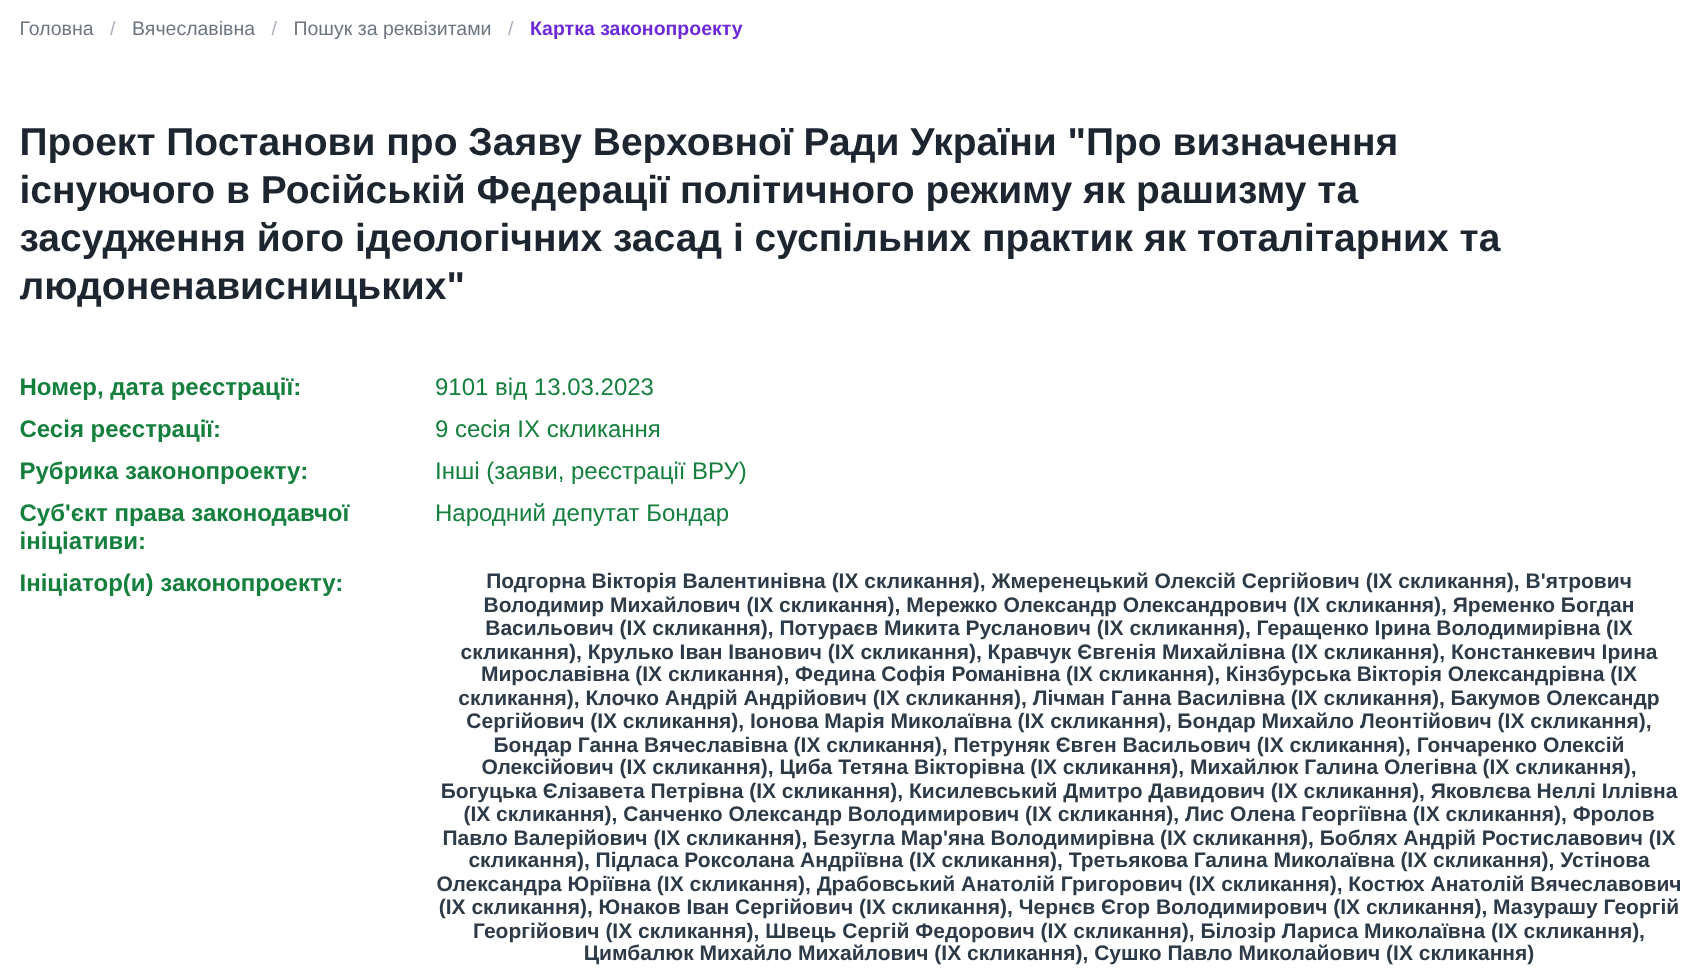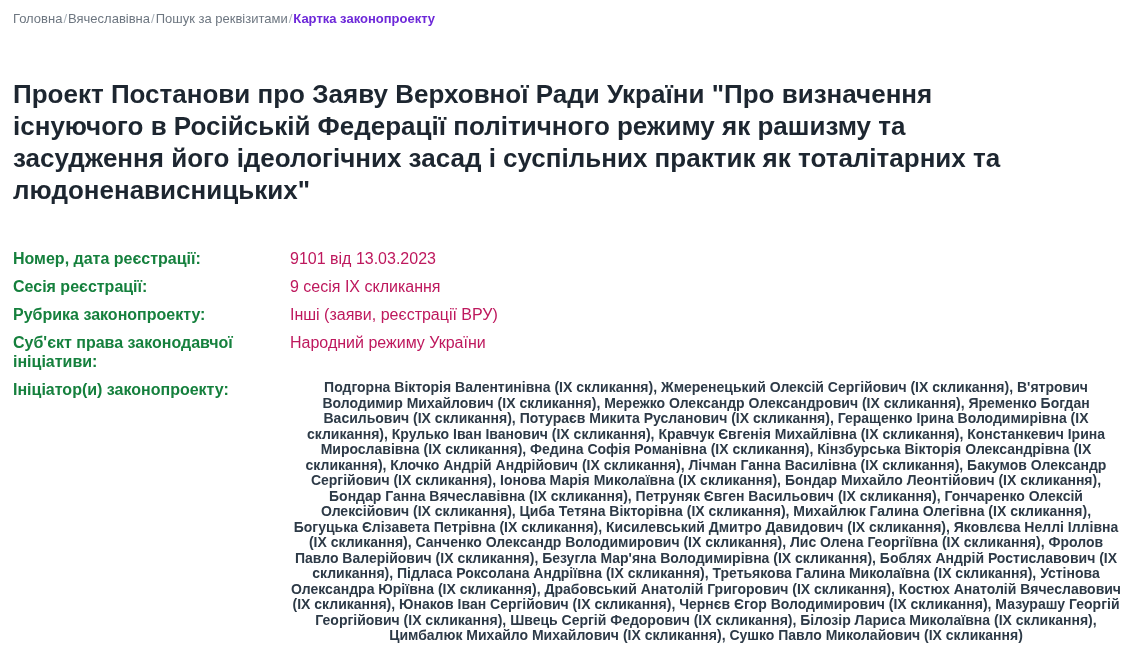--- a/index.html
+++ b/index.html
@@ -8,21 +8,21 @@
     background: #ffffff;
     font-family: "Liberation Sans", sans-serif;
     color: #1e2833;
     overflow: hidden;
   }
   .page { padding: 9px 9px 0 13px; }
 
   
   .breadcrumb {
     display: flex; align-items: flex-end;
-    column-gap: 1px;
+    column-gap: 11px;
     font-size: 13px;
     line-height: 16px;
     color: #6d7680;
     padding-top: 2px;
   }
   .bc-item { color: #6d7680; text-decoration: none; white-space: nowrap; cursor: pointer; }
   .bc-item.active { color: #6d28d9; cursor: default; font-weight: bold; }
   .bc-sep { color: #a9b1b9; font-weight: 400; }
 
   
@@ -46,21 +46,21 @@
   .label {
     font-weight: 700;
     font-size: 16px;
     line-height: 19px;
     color: #15803d;
     max-width: 252px;
   }
   .value {
     font-size: 16px;
     line-height: 19px;
-    color: #be185d;
+    color: #15803d;
   }
   .value.strong {
     font-size: 14px;
     line-height: 15.5px;
     font-weight: 700;
     color: #2d3a47;
     max-width: 833px;
     text-align: center;
   }
 </style>
@@ -86,20 +86,20 @@
       <div class="row">
         <div class="label">Сесія реєстрації:</div>
         <div class="value">9 сесія IX скликання</div>
       </div>
       <div class="row">
         <div class="label">Рубрика законопроекту:</div>
         <div class="value">Інші (заяви, реєстрації ВРУ)</div>
       </div>
       <div class="row">
         <div class="label">Суб'єкт права законодавчої ініціативи:</div>
-        <div class="value">Народний режиму України</div>
+        <div class="value">Народний депутат Бондар</div>
       </div>
       <div class="row">
         <div class="label">Ініціатор(и) законопроекту:</div>
         <div class="value strong">Подгорна Вікторія Валентинівна (IX скликання), Жмеренецький Олексій Сергійович (IX скликання), В'ятрович Володимир Михайлович (IX скликання), Мережко Олександр Олександрович (IX скликання), Яременко Богдан Васильович (IX скликання), Потураєв Микита Русланович (IX скликання), Геращенко Ірина Володимирівна (IX скликання), Крулько Іван Іванович (IX скликання), Кравчук Євгенія Михайлівна (IX скликання), Констанкевич Ірина Мирославівна (IX скликання), Федина Софія Романівна (IX скликання), Кінзбурська Вікторія Олександрівна (IX скликання), Клочко Андрій Андрійович (IX скликання), Лічман Ганна Василівна (IX скликання), Бакумов Олександр Сергійович (IX скликання), Іонова Марія Миколаївна (IX скликання), Бондар Михайло Леонтійович (IX скликання), Бондар Ганна Вячеславівна (IX скликання), Петруняк Євген Васильович (IX скликання), Гончаренко Олексій Олексійович (IX скликання), Циба Тетяна Вікторівна (IX скликання), Михайлюк Галина Олегівна (IX скликання), Богуцька Єлізавета Петрівна (IX скликання), Кисилевський Дмитро Давидович (IX скликання), Яковлєва Неллі Іллівна (IX скликання), Санченко Олександр Володимирович (IX скликання), Лис Олена Георгіївна (IX скликання), Фролов Павло Валерійович (IX скликання), Безугла Мар'яна Володимирівна (IX скликання), Боблях Андрій Ростиславович (IX скликання), Підласа Роксолана Андріївна (IX скликання), Третьякова Галина Миколаївна (IX скликання), Устінова Олександра Юріївна (IX скликання), Драбовський Анатолій Григорович (IX скликання), Костюх Анатолій Вячеславович (IX скликання), Юнаков Іван Сергійович (IX скликання), Чернєв Єгор Володимирович (IX скликання), Мазурашу Георгій Георгійович (IX скликання), Швець Сергій Федорович (IX скликання), Білозір Лариса Миколаївна (IX скликання), Цимбалюк Михайло Михайлович (IX скликання), Сушко Павло Миколайович (IX скликання)</div>
       </div>
     </section>
 </div>
 
 </body></html>

